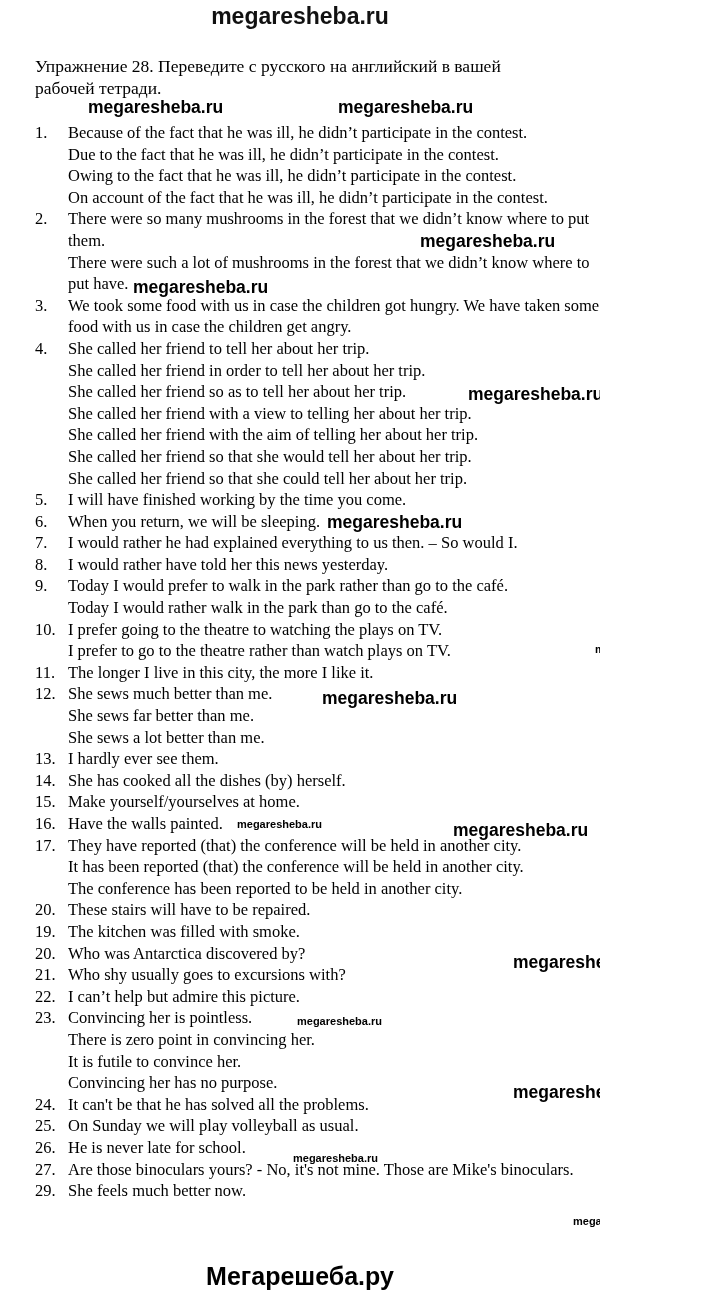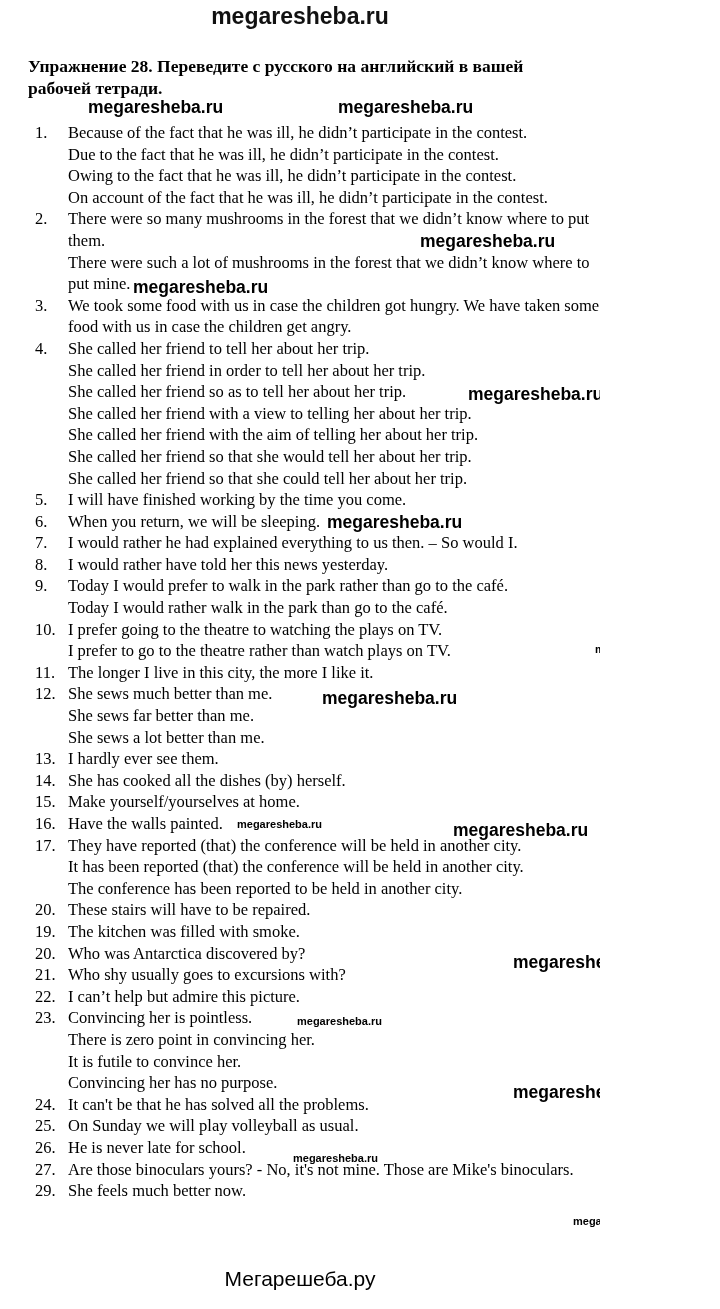--- a/index.html
+++ b/index.html
@@ -16,22 +16,22 @@
   .site-header {
     padding-top: 3px;
     text-align: center;
     font-family: "Liberation Sans", sans-serif;
     font-weight: 700;
     font-size: 23px;
     line-height: 26px;
     color: #111;
   }
   .exercise-title {
-    margin: 26px 40px 0 28px;
-    font-weight: 700;
+    margin: 26px 40px 0 35px;
+    font-weight: 400;
     font-size: 17.5px;
     line-height: 22px;
   }
   .wm-spacer { height: 23px; }
   .answer-list {
     margin: 0;
     padding: 0 30px 0 35px;
   }
   .answer-item {
     display: flex;
@@ -61,22 +61,22 @@
     white-space: nowrap;
   }
   .wm.bold { font-weight: 700; font-size: 17.5px; }
   .wm.small { font-weight: 600; font-size: 11px; }
   .site-footer {
     position: absolute;
     left: 0; right: 0;
     bottom: 18px;
     text-align: center;
     font-family: "Liberation Sans", sans-serif;
-    font-weight: 400;
-    font-size: 21px;
+    font-weight: 700;
+    font-size: 25px;
   }
 </style>
 </head>
 <body>
 
 <div class="page">
 
   <div class="site-header">megaresheba.ru</div>
 
   <div class="exercise-title">Упражнение 28. Переведите с русского на английский в вашей рабочей тетради.</div>
@@ -93,21 +93,21 @@
           <div class="line">On account of the fact that he was ill, he didn’t participate in the contest.</div>
         </div>
   </div>
 
   <div class="answer-item">
     <div class="answer-number">2.</div>
     <div class="answer-lines">
           <div class="line">There were so many mushrooms in the forest that we didn’t know where to put</div>
           <div class="line">them.</div>
           <div class="line">There were such a lot of mushrooms in the forest that we didn’t know where to</div>
-          <div class="line">put mine.</div>
+          <div class="line">put have.</div>
         </div>
   </div>
 
   <div class="answer-item">
     <div class="answer-number">3.</div>
     <div class="answer-lines">
           <div class="line">We took some food with us in case the children got hungry.  We have taken some</div>
           <div class="line">food with us in case the children get angry.</div>
         </div>
   </div>

